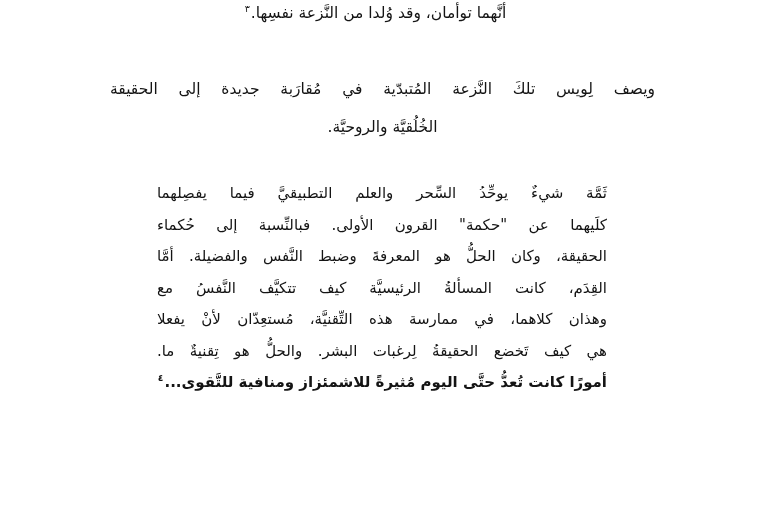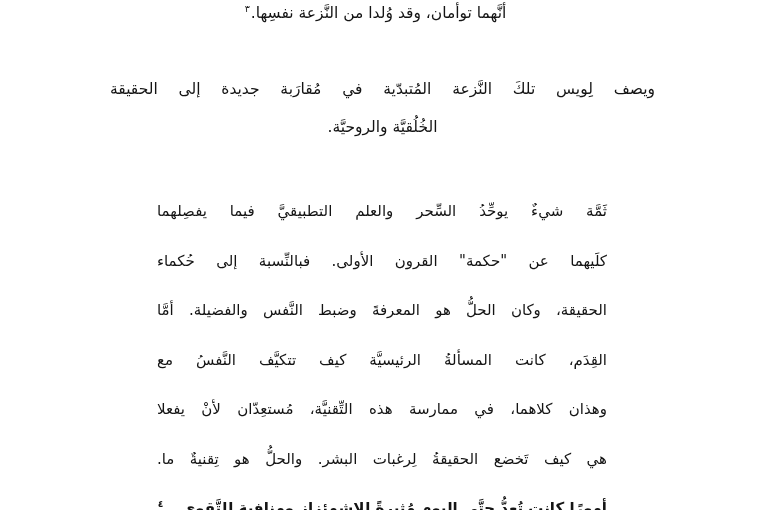--- a/index.html
+++ b/index.html
@@ -74,21 +74,20 @@
     font-size: 15px;
     line-height: 31.5px;
     text-align: justify;
     text-align-last: justify;
   }
   .para-block .line {
     display: block;
     text-align: justify;
     text-align-last: justify;
     white-space: nowrap;
-    margin-top: 18px;
   }
   .para-block .line.stretch {
     text-align-last: justify;
   }
   .para-block .line.final {
     text-align: center;
     text-align-last: center;
     font-weight: bold;
   }
   

